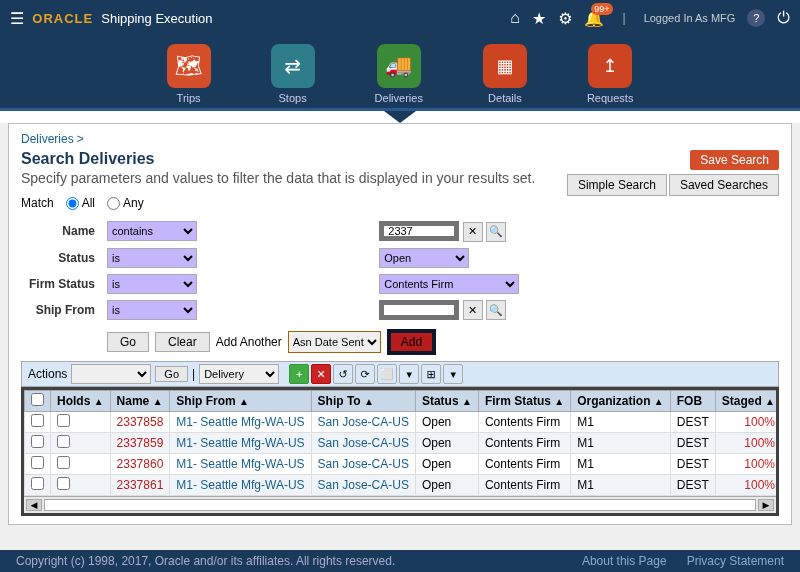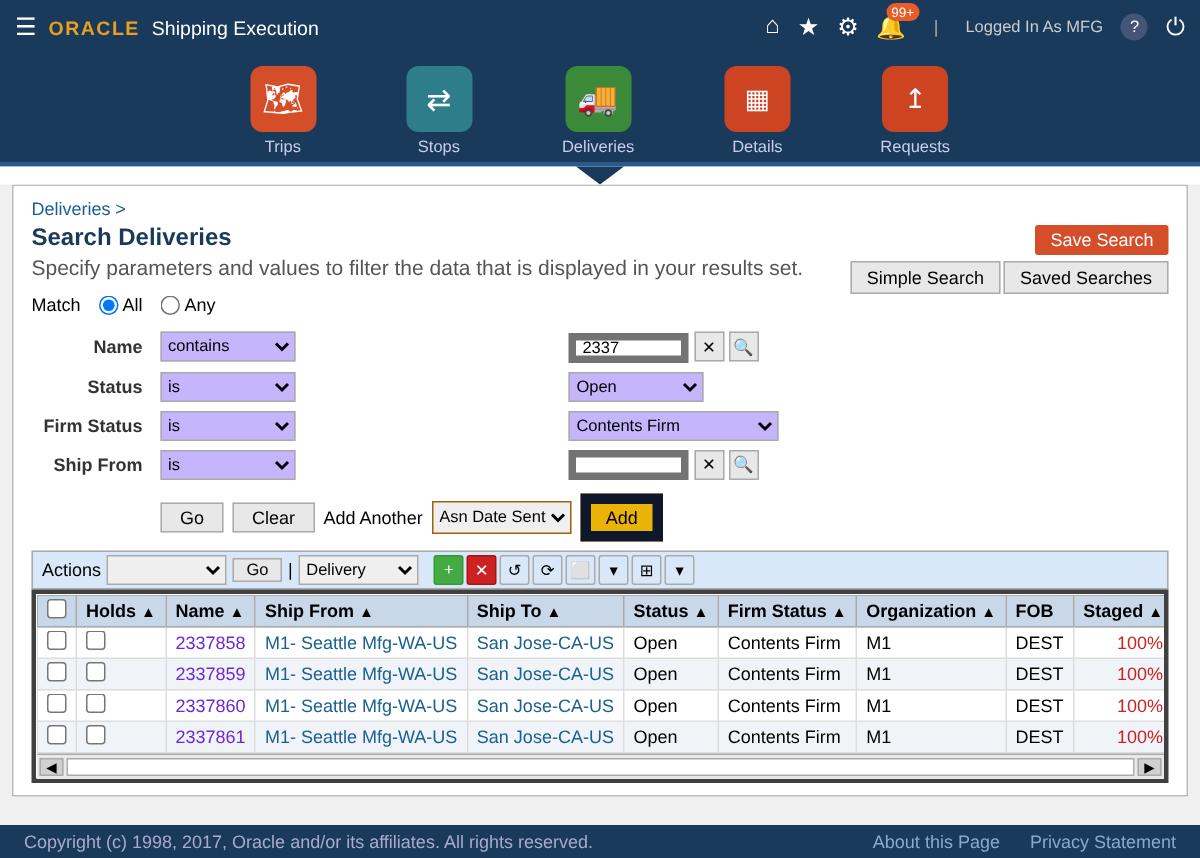--- a/index.html
+++ b/index.html
@@ -51,40 +51,40 @@
     .form-table td { padding: 3px 6px; vertical-align: middle; }
     .form-label { text-align: right; font-weight: bold; color: #333; white-space: nowrap; width: 80px; }
     .form-select { height: 20px; font-size: 11px; border: 1px solid #aaa; background: #c4b5fd; }
     .form-input { height: 20px; font-size: 11px; border: 5px solid #737373; padding: 0 4px; width: 80px; }
     .search-icon-btn { background: #e8e8e8; border: 1px solid #aaa; width: 20px; height: 20px; cursor: pointer; display: inline-flex; align-items: center; justify-content: center; font-size: 11px; }
 
     
     .action-row { display: flex; align-items: center; gap: 6px; margin: 6px 0 6px 86px; }
     .btn-go { background: #e8e8e8; border: 1px solid #aaa; padding: 2px 12px; cursor: pointer; font-size: 12px; }
     .btn-clear { background: #e8e8e8; border: 1px solid #aaa; padding: 2px 12px; cursor: pointer; font-size: 12px; }
-    .btn-add { background: #eab308; border: 7px solid #0f172a; padding: 2px 10px; cursor: pointer; font-size: 12px; }
+    .btn-add { background: #b91c1c; border: 4px solid #0f172a; padding: 2px 10px; cursor: pointer; font-size: 12px; }
     .add-another-select { height: 22px; font-size: 11px; border: 1px solid #a16207; }
 
     
     .results-toolbar { background: #d8e8f8; border: 1px solid #aaa; display: flex; align-items: center; padding: 2px 6px; gap: 4px; }
     .actions-select { height: 20px; font-size: 11px; border: 1px solid #aaa; }
     .btn-go-sm { background: #e8e8e8; border: 1px solid #aaa; padding: 1px 8px; cursor: pointer; font-size: 11px; }
     .delivery-select { height: 20px; font-size: 11px; border: 1px solid #aaa; }
     .toolbar-icons { display: flex; gap: 2px; margin-left: 6px; }
     .toolbar-icon-btn { background: none; border: 1px solid #aaa; width: 20px; height: 20px; cursor: pointer; display: inline-flex; align-items: center; justify-content: center; font-size: 11px; border-radius: 2px; }
     .toolbar-icon-btn.green { background: #44aa44; color: white; border-color: #339933; }
     .toolbar-icon-btn.red { background: #cc2222; color: white; border-color: #aa1111; }
 
     
     .data-table { width: 100%; border-collapse: collapse; font-size: 11px; }
     .data-table th { background: #c8d8e8; border: 1px solid #aaa; padding: 2px 6px; text-align: left; font-weight: bold; white-space: nowrap; cursor: pointer; }
     .data-table th .sort-arrow { font-size: 10px; }
     .data-table td { border: 1px solid #ddd; padding: 2px 6px; white-space: nowrap; }
     .data-table tr:nth-child(even) { background: #f0f4f8; }
-    .link-cell { color: #6d28d9; cursor: pointer; text-decoration: none; }
+    .link-cell { color: #b91c1c; cursor: pointer; text-decoration: none; }
     .staged-cell { color: #cc2222; text-align: right; }
     .check-col { width: 16px; }
 
     
     .scroll-area { overflow-x: auto; border: 3px solid #404040; }
     .scroll-btn { background: #d0d0d0; border: 1px solid #aaa; width: 16px; height: 12px; cursor: pointer; font-size: 9px; display: flex; align-items: center; justify-content: center; }
 
     
     .footer { background: #1a3a5c; color: #aac; font-size: 11px; display: flex; align-items: center; justify-content: space-between; padding: 4px 16px; margin-top: auto; }
     .footer-links { display: flex; gap: 20px; }

